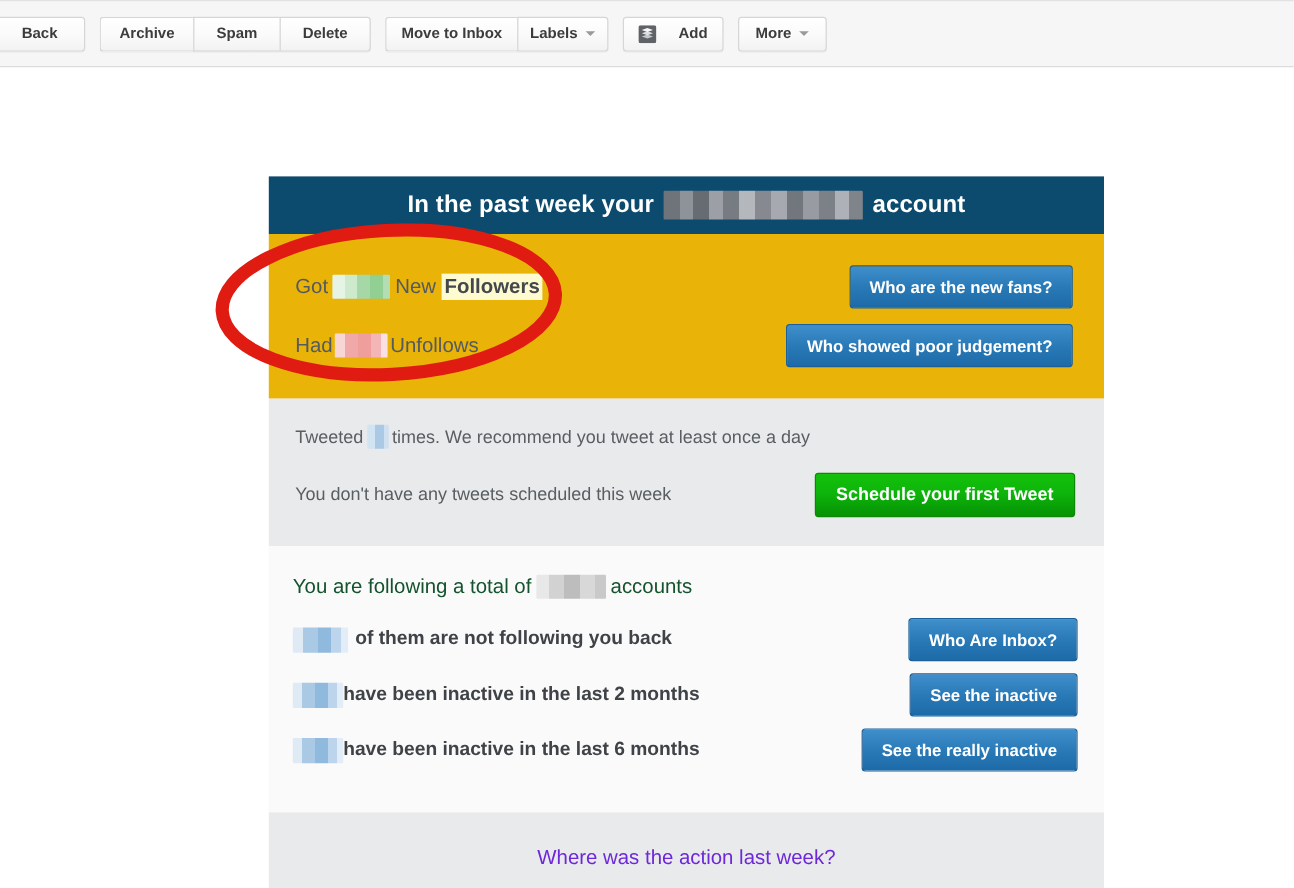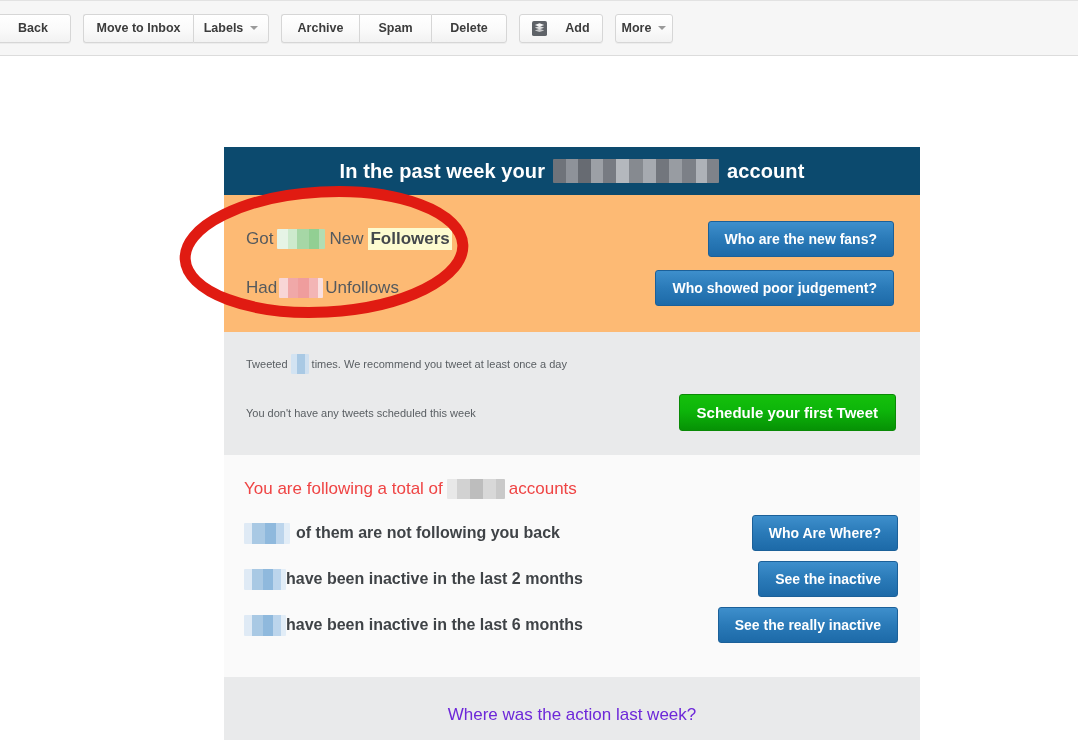--- a/index.html
+++ b/index.html
@@ -122,21 +122,21 @@
   .redact-blue {
     width: 46px; height: 21px; margin-right: 6px;
     background:
       linear-gradient(90deg,
         #dfeaf5 0 18%, #a9c9e4 18% 45%,
         #8fb9dd 45% 70%, #bcd5ec 70% 88%, #e2edf7 88% 100%);
   }
 
   
   .sec-followers {
-    background: #fdba74;
+    background: #eab308;
     padding: 26px 26px 26px 22px;
     position: relative;
     min-height: 125px;
   }
   .stat-row {
     display: flex;
     align-items: center;
     justify-content: space-between;
     margin-bottom: 13px;
   }
@@ -173,41 +173,41 @@
     white-space: nowrap;
     cursor: default;
   }
 
   
   .sec-tweets {
     background: #e9eaeb;
     padding: 22px 24px 24px 22px;
   }
   .tweet-line {
-    font-size: 11px;
+    font-size: 15px;
     color: #595e62;
     display: flex;
     align-items: center;
     white-space: nowrap;
   }
   .tweet-row2 {
     display: flex;
     align-items: center;
     justify-content: space-between;
     margin-top: 20px;
   }
 
   
   .sec-following {
     background: #fafafa;
     padding: 24px 22px 34px 20px;
   }
   .follow-title {
     font-size: 17px;
-    color: #ef4444;
+    color: #14532d;
     display: flex;
     align-items: center;
     white-space: nowrap;
     margin-bottom: 16px;
   }
   .follow-row {
     display: flex;
     align-items: center;
     justify-content: space-between;
     margin-bottom: 10px;
@@ -251,57 +251,57 @@
 
 <div class="toolbar">
 
   <div class="tb-group" style="margin-left:-5px;">
     <div class="tb-btn" style="width:76px;">
       <span>Back</span>
     </div>
   </div>
 
   <div class="tb-group" style="margin-left:12px;">
+    <div class="tb-btn joined-left" style="width:78px;">
+      <span>Archive</span>
+    </div>
+    <div class="tb-btn joined-mid" style="width:72px;">
+      <span>Spam</span>
+    </div>
+    <div class="tb-btn joined-right" style="width:76px;">
+      <span>Delete</span>
+    </div>
+  </div>
+
+  <div class="tb-group" style="margin-left:12px;">
     <div class="tb-btn joined-left" style="width:110px;">
       <span>Move to Inbox</span>
     </div>
     <div class="tb-btn joined-right" style="width:76px;">
       <span>Labels</span>
       <span class="caret"></span>
-    </div>
-  </div>
-
-  <div class="tb-group" style="margin-left:12px;">
-    <div class="tb-btn joined-left" style="width:78px;">
-      <span>Archive</span>
-    </div>
-    <div class="tb-btn joined-mid" style="width:72px;">
-      <span>Spam</span>
-    </div>
-    <div class="tb-btn joined-right" style="width:76px;">
-      <span>Delete</span>
     </div>
   </div>
 
   <div class="tb-group" style="margin-left:12px;">
     <div class="tb-btn" style="width:84px;gap:12px;">
       <span class="stack-icon">
         <svg viewBox="0 0 16 16" width="15" height="15" aria-hidden="true">
           <rect x="0" y="0" width="16" height="16" rx="2" fill="#5f6368"></rect>
           <path d="M3 4.2 L8 2.4 L13 4.2 L8 6.0 Z" fill="#ffffff" opacity="0.95"></path>
           <path d="M3 7.1 L8 5.3 L13 7.1 L8 8.9 Z" fill="#ffffff" opacity="0.8"></path>
           <path d="M3 10.0 L8 8.2 L13 10.0 L8 11.8 Z" fill="#ffffff" opacity="0.65"></path>
         </svg>
       </span>
       <span>Add</span>
     </div>
   </div>
 
   <div class="tb-group" style="margin-left:12px;">
-    <div class="tb-btn" style="width:58px;">
+    <div class="tb-btn" style="width:74px;">
       <span>More</span>
       <span class="caret"></span>
     </div>
   </div>
 
 </div>
 
 <div class="email">
 
   <div class="email-header">
@@ -355,21 +355,21 @@
       <span>You are following a total of</span>
       <span class="redact redact-gray"></span>
       <span>accounts</span>
     </div>
 
     <div class="follow-row">
       <div class="follow-text">
         <span class="redact redact-blue"></span>
         <span>of them are not following you back</span>
       </div>
-      <div class="btn-blue">Who Are Where?</div>
+      <div class="btn-blue">Who Are Inbox?</div>
     </div>
 
     <div class="follow-row">
       <div class="follow-text">
         <span class="redact redact-blue" style="width:42px;margin-right:0;"></span>
         <span>have been inactive in the last 2 months</span>
       </div>
       <div class="btn-blue">See the inactive</div>
     </div>
 

